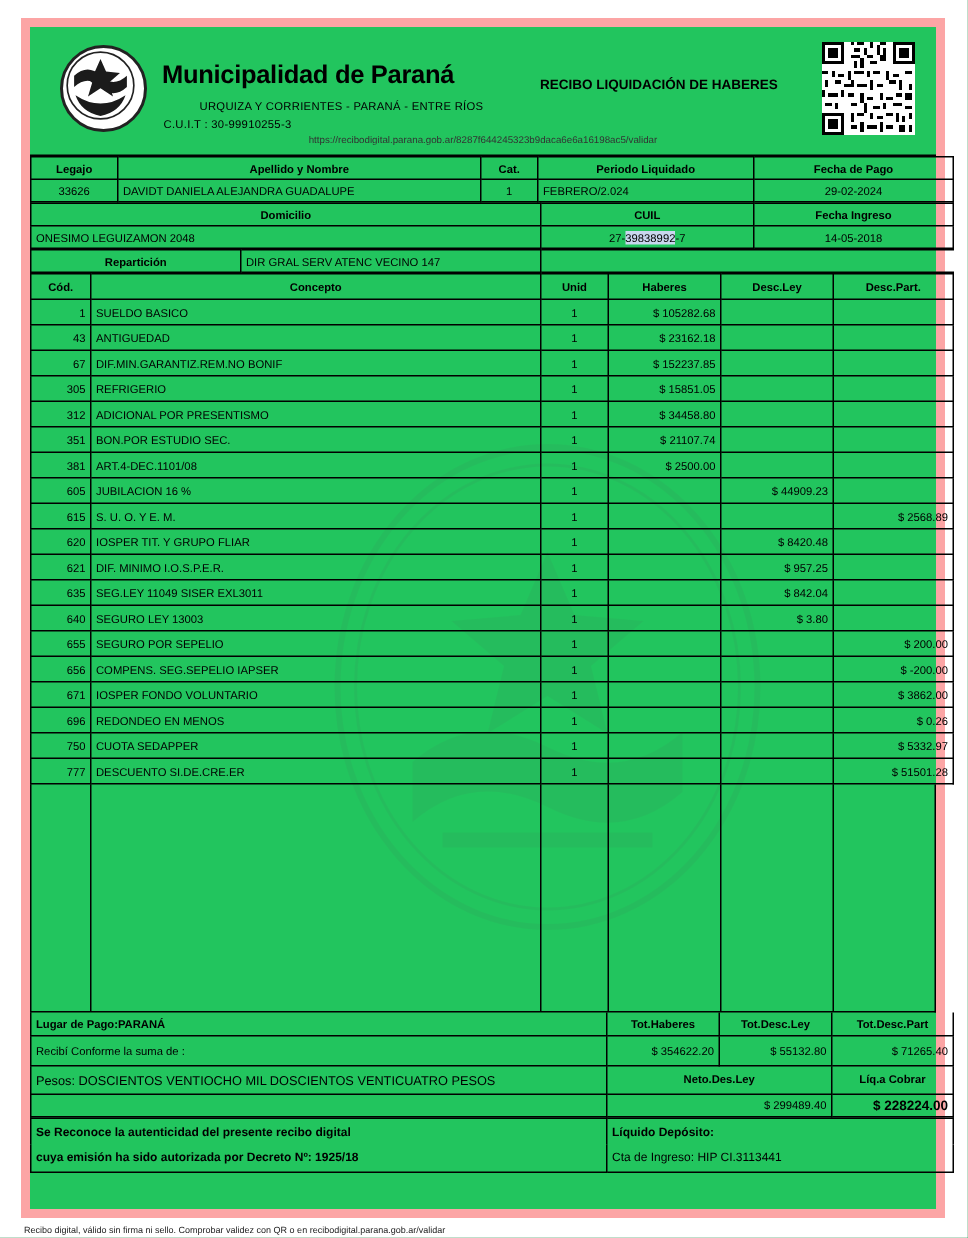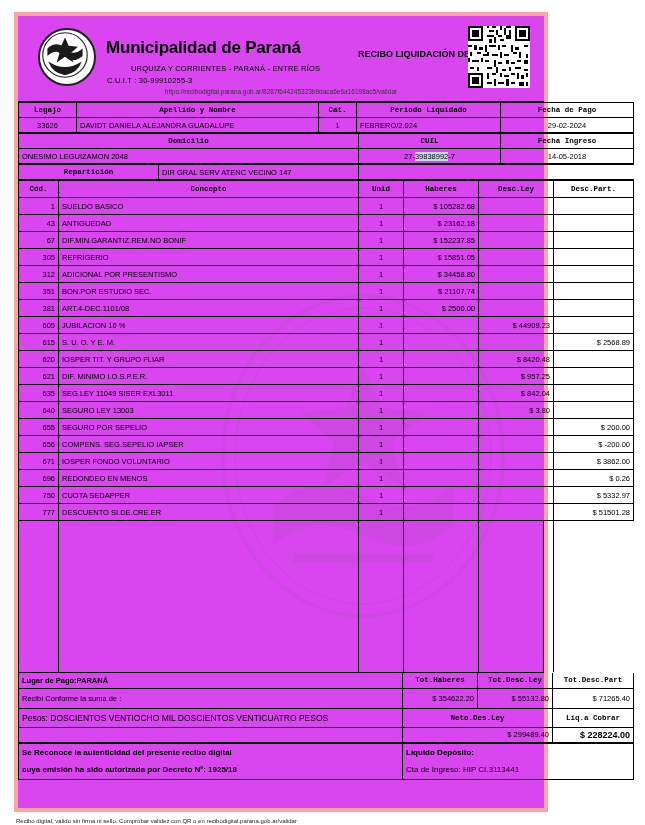--- a/index.html
+++ b/index.html
@@ -18,24 +18,24 @@
     position: relative;
     width: 645px;
     height: 825px;
     background: #fff;
     overflow: hidden;
   }
   .sheet {
     position: absolute;
     left: 14px;
     top: 12px;
-    width: 534px;
+    width: 616px;
     height: 800px;
-    border: 4px solid #fca5a5;
-    background: #d946ef;
+    border: 6px solid #fca5a5;
+    background: #22c55e;
     box-sizing: border-box;
   }
   
   .watermark {
     position: absolute;
     left: 195px;
     top: 275px;
     width: 300px;
     height: 330px;
     opacity: 0.07;
@@ -122,21 +122,21 @@
     vertical-align: middle;
     height: 15px;
     box-sizing: border-box;
     overflow: hidden;
     white-space: nowrap;
   }
   .c { text-align: center; }
   .r { text-align: right; }
   .l { text-align: left; }
   .b { font-weight: bold; }
-  .hdr { font-weight: bold; text-align: center; font-size: 7.5px; font-family: Liberation Mono, monospace; }
+  .hdr { font-weight: bold; text-align: center; font-size: 7.5px; }
 
   .hl { background: #c9d7ee; }
   .concept-table td { height: 17px; }
   .big {
     font-size: 8.5px;
     font-weight: normal;
     margin-top: 32px;
   }
   .footer-note {
     position: absolute;

